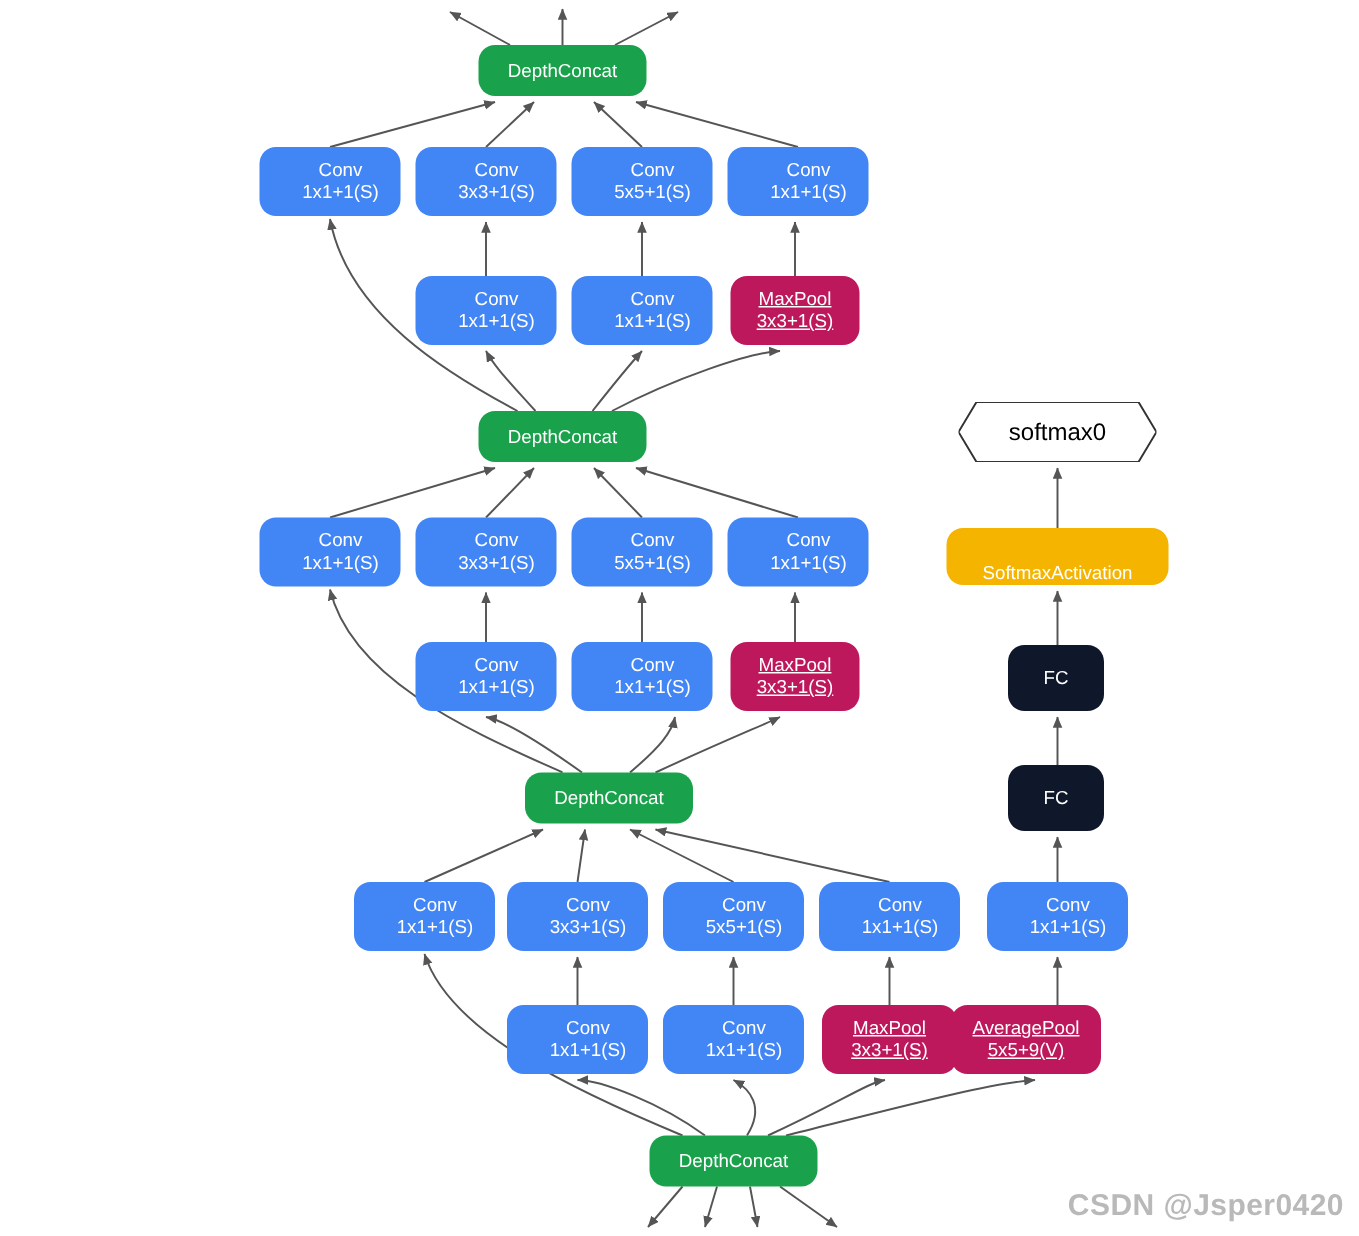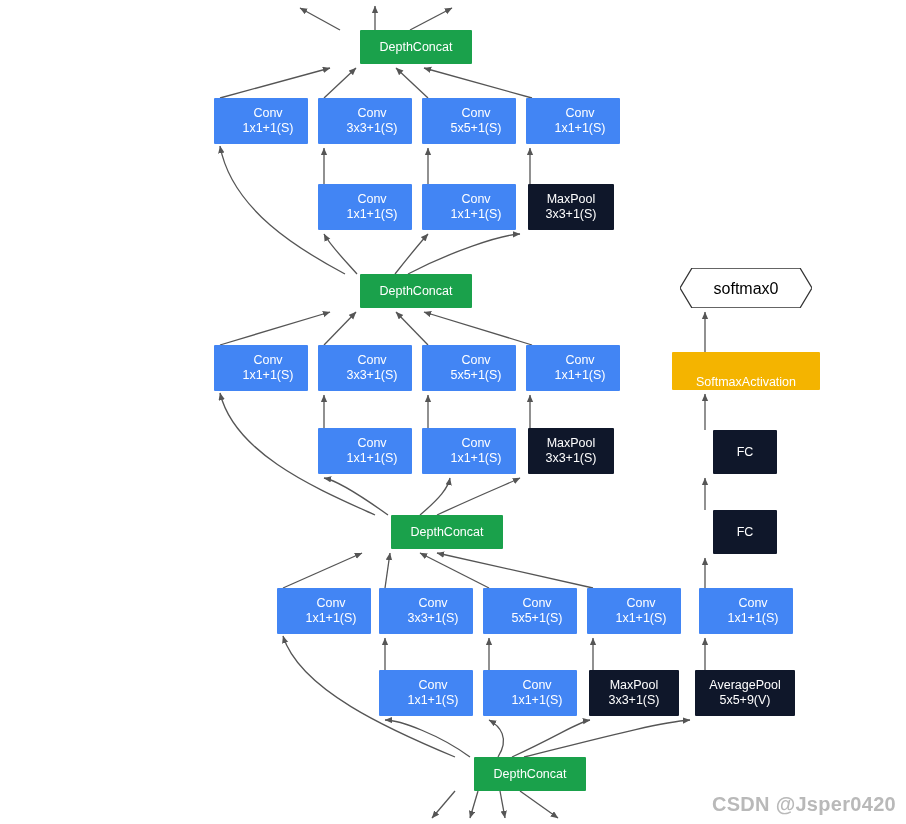--- a/index.html
+++ b/index.html
@@ -27,28 +27,27 @@
     position: absolute;
     box-sizing: border-box;
     display: flex;
     flex-direction: column;
     align-items: center;
     justify-content: center;
     color: #ffffff;
     font-size: 12.5px;
     line-height: 15px;
     text-align: center;
-    border-radius: 1px;
+    border-radius: 11px;
     white-space: nowrap;
-    margin-left: 41px;
   }
   .node .l1 { display: block; }
   .node .l2 { display: block; }
   .node.conv   { background: #4285f4; padding-left: 14px; }
-  .node.pool   { background: #0f172a; }
+  .node.pool   { background: #be185d; text-decoration: underline; }
   .node.concat { background: #1aa14b; }
   .node.fc     { background: #0f172a; }
   .node.softmaxact { background: #f4b400; justify-content: flex-end; }
   .node.softmax-out {
     background: transparent;
     color: #000000;
     border: none;
   }
   .octagon {
     position: absolute;
@@ -243,21 +242,21 @@
     <span class="l2">1x1+1(S)</span>
   </div>
   <div class="node conv" style="left:442px;top:670px;width:94px;height:46px;">
     <span class="l1">Conv</span>
     <span class="l2">1x1+1(S)</span>
   </div>
   <div class="node pool" style="left:548px;top:670px;width:90px;height:46px;">
     <span class="l1">MaxPool</span>
     <span class="l2">3x3+1(S)</span>
   </div>
-  <div class="node pool" style="left:654px;top:670px;width:100px;height:46px;">
+  <div class="node pool" style="left:634px;top:670px;width:100px;height:46px;">
     <span class="l1">AveragePool</span>
     <span class="l2">5x5+9(V)</span>
   </div>
 
   <div class="node concat" style="left:433px;top:757px;width:112px;height:34px;">
     <span class="l1">DepthConcat</span>
   </div>
 
   <div class="node fc" style="left:672px;top:430px;width:64px;height:44px;">
     <span class="l1">FC</span>

